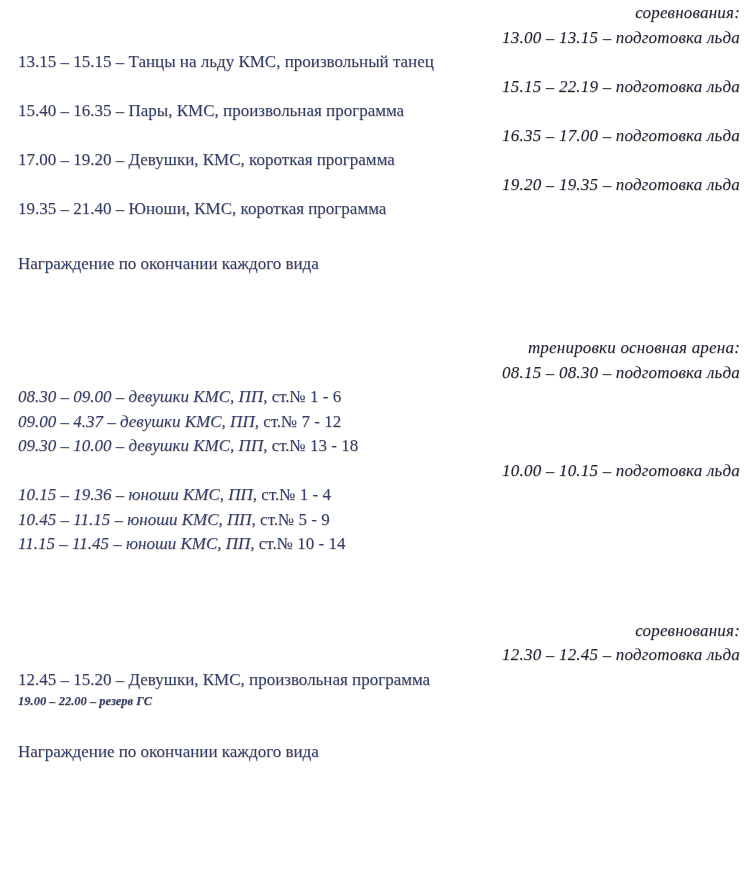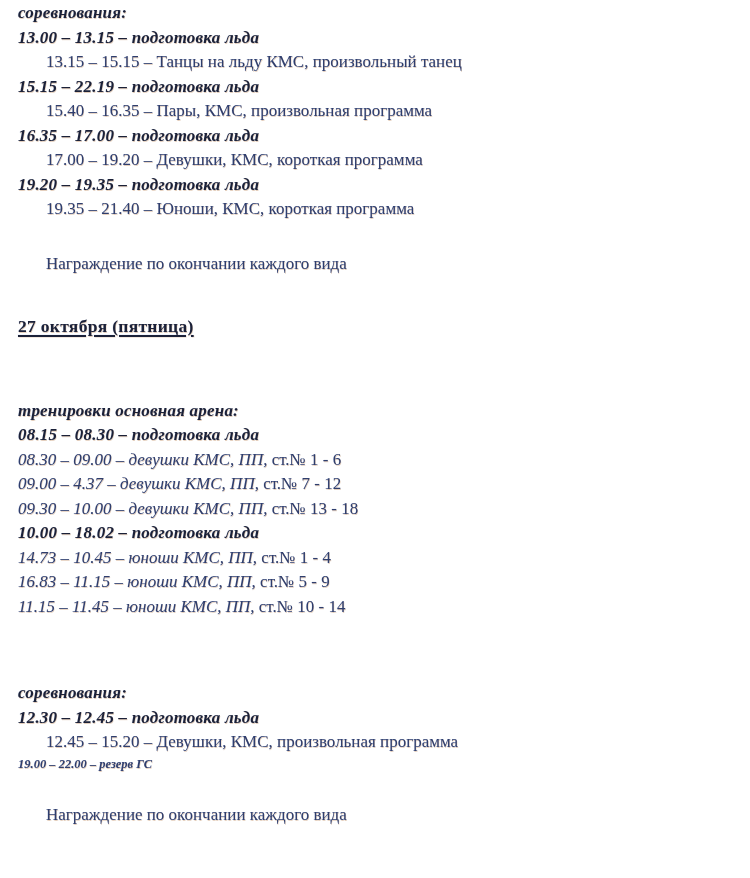--- a/index.html
+++ b/index.html
@@ -20,29 +20,29 @@
     width:750px;height:878px;
   }
   .line{
     font-size:17px;
     line-height:24.5px;
     color:var(--navy);
     white-space:nowrap;
     text-shadow:0.5px 0.5px 0.4px rgba(165,95,35,0.30), -0.4px -0.4px 0.3px rgba(90,130,210,0.18);
   }
   .prep{ 
-    font-weight:bold;
+    font-weight:normal;
     font-style:italic;
     color:var(--dark);
     letter-spacing:0.2px;
+    text-align:right;
   }
   .reg{ 
     font-style:normal;
     color:var(--navy);
-    margin-left:28px;
   }
   .it{ 
     font-style:italic;
     color:var(--navy);
     font-family:Liberation Serif, serif;
   }
   .it .tail{
     font-style:normal;
   }
   .small-it{
@@ -87,31 +87,30 @@
     <div class="line reg">13.15 – 15.15 – Танцы на льду КМС, произвольный танец</div>
     <div class="line prep">15.15 – 22.19 – подготовка льда</div>
     <div class="line reg">15.40 – 16.35 – Пары, КМС, произвольная программа</div>
     <div class="line prep">16.35 – 17.00 – подготовка льда</div>
     <div class="line reg">17.00 – 19.20 – Девушки, КМС, короткая программа</div>
     <div class="line prep">19.20 – 19.35 – подготовка льда</div>
     <div class="line reg">19.35 – 21.40 – Юноши, КМС, короткая программа</div>
     <div class="line reg award">Награждение по окончании каждого вида</div>
   </section>
 
-  <div class="line date-heading">27 октября (пятница)</div>
 
   <section class="training-section">
     <div class="line prep">тренировки основная арена:</div>
     <div class="line prep">08.15 – 08.30 – подготовка льда</div>
     <div class="line it"><span>08.30 – 09.00 – девушки КМС, ПП,</span><span class="tail"> ст.№ 1 - 6</span></div>
     <div class="line it"><span>09.00 – 4.37 – девушки КМС, ПП,</span><span class="tail"> ст.№ 7 - 12</span></div>
     <div class="line it"><span>09.30 – 10.00 – девушки КМС, ПП,</span><span class="tail"> ст.№ 13 - 18</span></div>
-    <div class="line prep">10.00 – 18.02 – подготовка льда</div>
-    <div class="line it"><span>14.73 – 10.45 – юноши КМС, ПП,</span><span class="tail"> ст.№ 1 - 4</span></div>
-    <div class="line it"><span>16.83 – 11.15 – юноши КМС, ПП,</span><span class="tail"> ст.№ 5 - 9</span></div>
+    <div class="line prep">10.00 – 10.15 – подготовка льда</div>
+    <div class="line it"><span>10.15 – 19.36 – юноши КМС, ПП,</span><span class="tail"> ст.№ 1 - 4</span></div>
+    <div class="line it"><span>10.45 – 11.15 – юноши КМС, ПП,</span><span class="tail"> ст.№ 5 - 9</span></div>
     <div class="line it"><span>11.15 – 11.45 – юноши КМС, ПП,</span><span class="tail"> ст.№ 10 - 14</span></div>
   </section>
 
   <section class="competitions-section">
     <div class="line prep">соревнования:</div>
     <div class="line prep">12.30 – 12.45 – подготовка льда</div>
     <div class="line reg">12.45 – 15.20 – Девушки, КМС, произвольная программа</div>
     <div class="line small-it">19.00 – 22.00 – резерв ГС</div>
     <div class="line reg award-last">Награждение по окончании каждого вида</div>
   </section>

